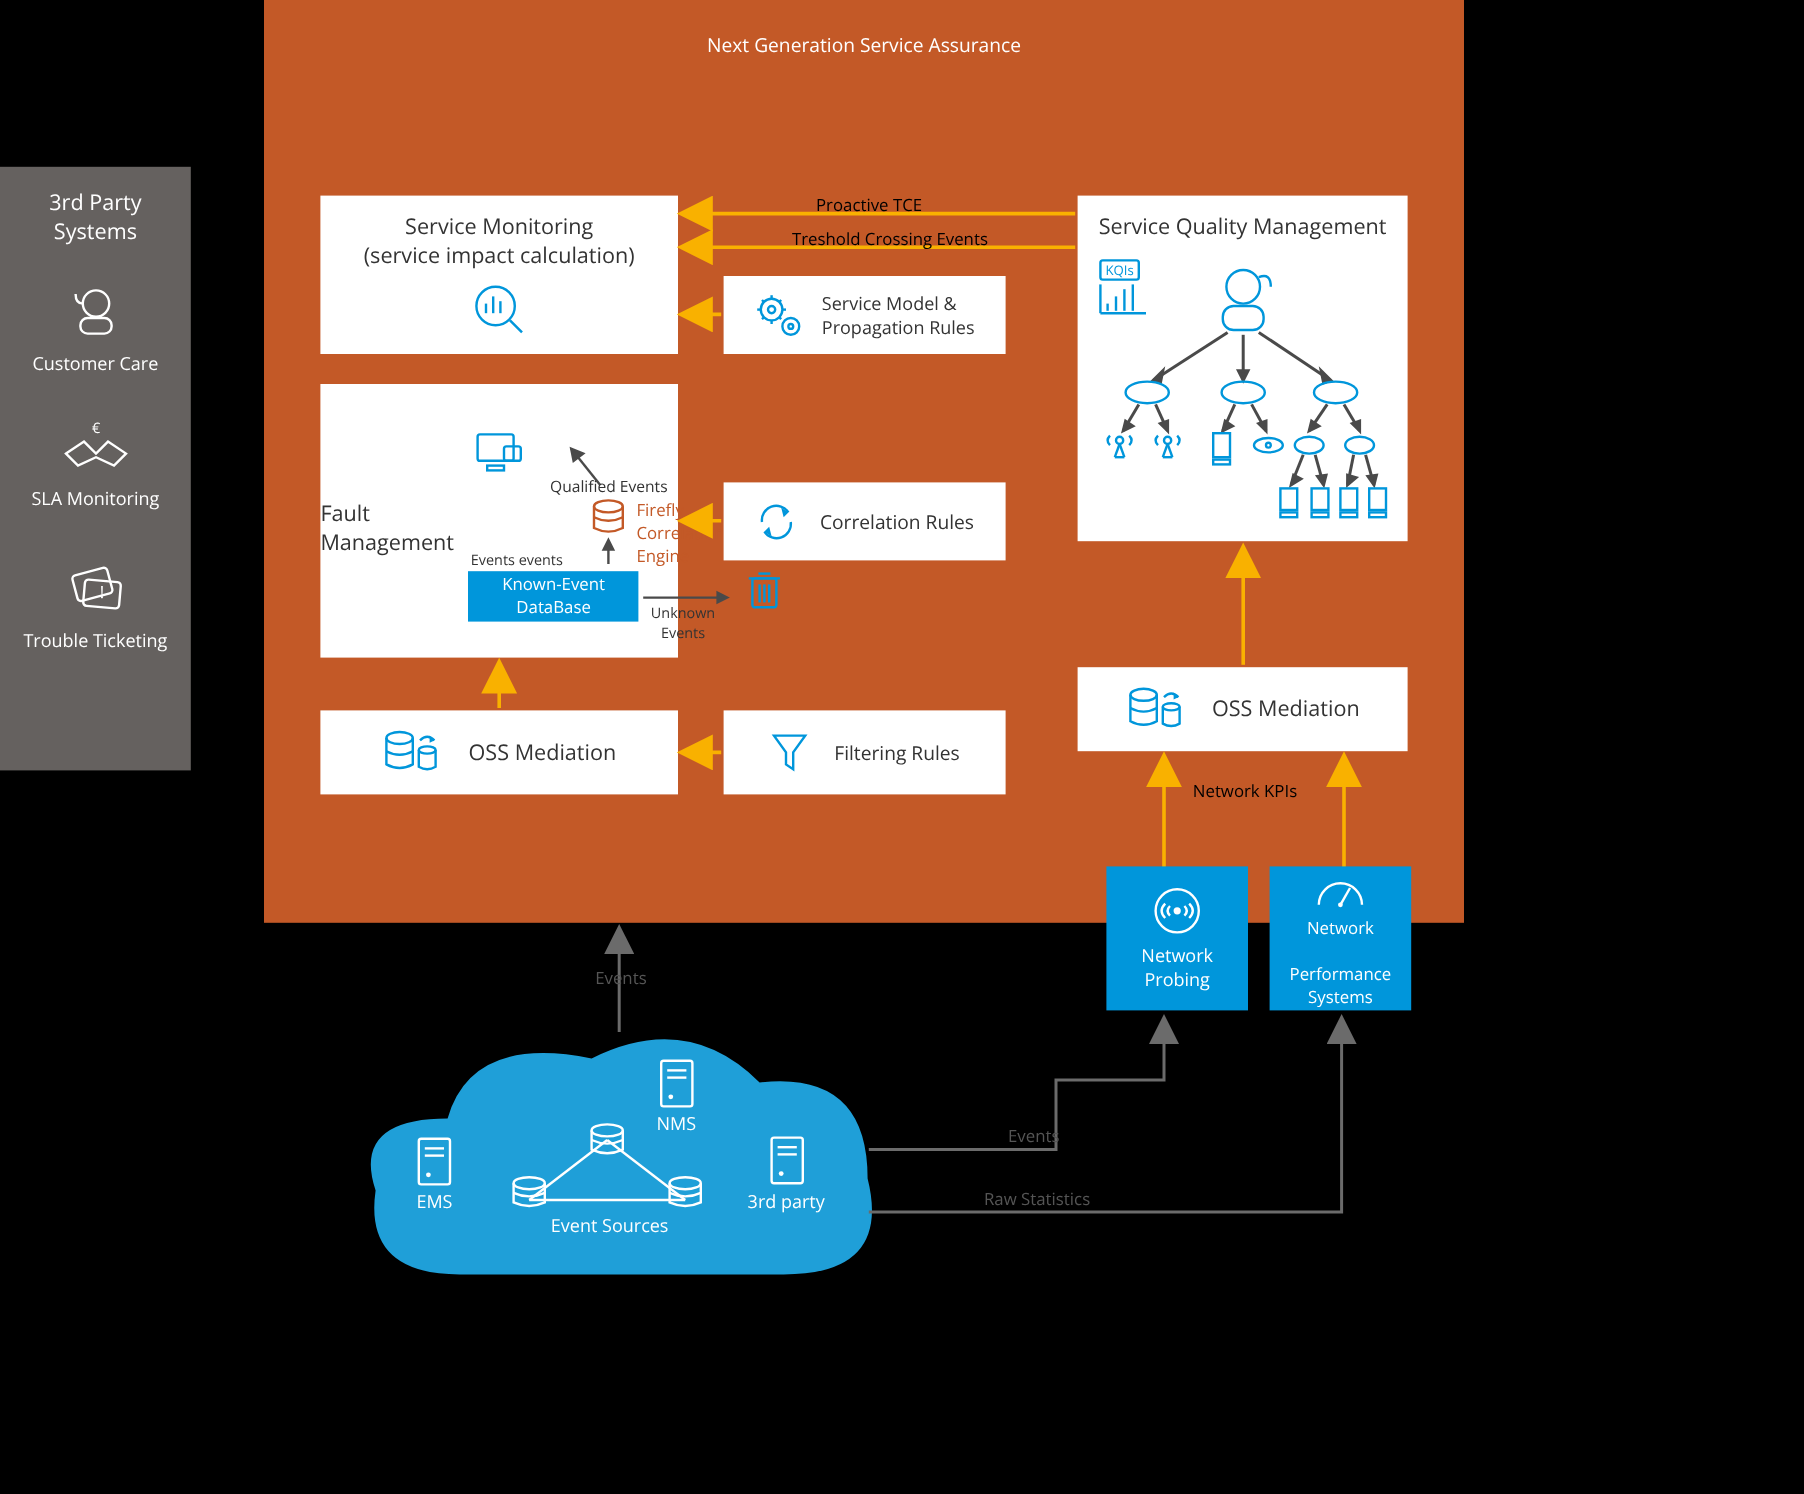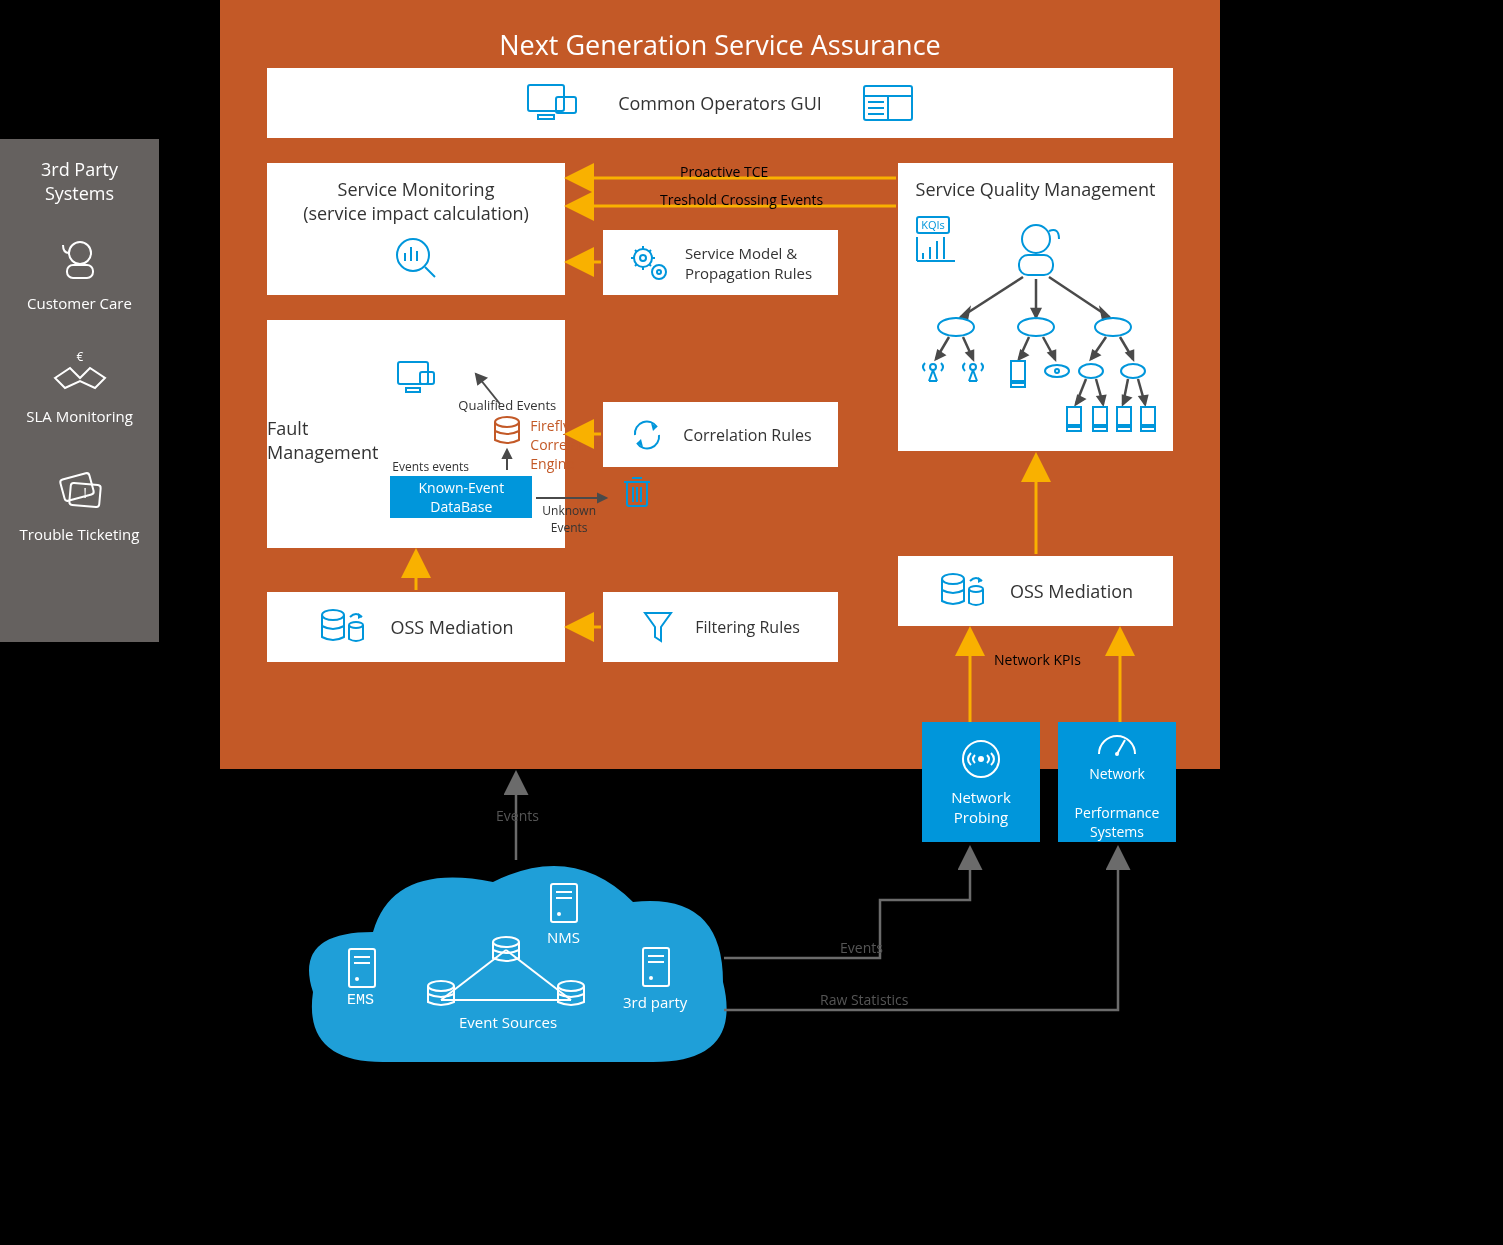--- a/index.html
+++ b/index.html
@@ -1,21 +1,21 @@
 <!DOCTYPE html>
 <html><head>
 <meta charset="utf-8">
 <style>
   * { box-sizing: border-box; margin: 0; padding: 0; }
   body { font-family: "Segoe UI", "Open Sans", Arial, sans-serif; background: #000; width: 1503px; height: 1245px; position: relative; color: #333; }
   .white-box { background: #fff; position: absolute; display: flex; align-items: center; justify-content: center; }
   .blue-box { background: #0096db; position: absolute; display: flex; flex-direction: column; align-items: center; justify-content: center; color: #fff; }
   .sidebar { background: #65615f; position: absolute; color: #fff; text-align: center; }
   .main-orange { background: #c35927; position: absolute; }
-  .title-white { color: #fff; font-size: 27px; font-weight: 400; position: absolute; }
+  .title-white { color: #fff; font-size: 16px; font-weight: 400; position: absolute; }
   .box-title { font-size: 18px; color: #333; }
   .small-label { font-size: 13px; color: #333; }
   .arrow-label-white { color: #000000; font-size: 14px; position: absolute; }
   .arrow-label-dark { color: #555; font-size: 14px; position: absolute; }
   .icon-blue { fill: none; stroke: #0096db; stroke-width: 2; }
   .icon-white { fill: none; stroke: #fff; stroke-width: 2; }
   svg { overflow: visible; }
 </style>
 </head>
 <body>
@@ -49,36 +49,20 @@
       <rect x="18" y="18" width="30" height="22" rx="3" class="icon-white" transform="rotate(5 33 29)"></rect>
       <text x="33" y="32" fill="#fff" font-size="14" text-anchor="middle">!</text>
     </svg>
     <div style="font-size:15px; margin-top:8px;">Trouble Ticketing</div>
   </div>
 </div>
 
 <div class="main-orange" style="left:220px; top:0; width:1000px; height:769px;">
   <div class="title-white" style="left:0; right:0; text-align:center; top:26px;">Next Generation Service Assurance</div>
 
-  <div class="white-box" style="left:47px; top:68px; width:906px; height:70px;">
-    <svg width="52" height="44" viewBox="0 0 52 44" style="margin-right:40px;">
-      <rect x="2" y="4" width="36" height="26" rx="2" class="icon-blue"></rect>
-      <rect x="12" y="34" width="16" height="4" class="icon-blue"></rect>
-      <rect x="30" y="16" width="20" height="16" rx="2" class="icon-blue"></rect>
-    </svg>
-    <span class="box-title">Common Operators GUI</span>
-    <svg width="52" height="38" viewBox="0 0 52 38" style="margin-left:40px;">
-      <rect x="2" y="2" width="48" height="34" rx="2" class="icon-blue"></rect>
-      <line x1="2" y1="12" x2="50" y2="12" class="icon-blue"></line>
-      <line x1="26" y1="12" x2="26" y2="36" class="icon-blue"></line>
-      <line x1="6" y1="18" x2="22" y2="18" class="icon-blue"></line>
-      <line x1="6" y1="24" x2="22" y2="24" class="icon-blue"></line>
-      <line x1="6" y1="30" x2="22" y2="30" class="icon-blue"></line>
-    </svg>
-  </div>
 
   <div class="white-box" style="left:47px; top:163px; width:298px; height:132px; flex-direction:column;">
     <div class="box-title">Service Monitoring</div>
     <div class="box-title">(service impact calculation)</div>
     <svg width="46" height="46" viewBox="0 0 46 46" style="margin-top:10px;">
       <circle cx="20" cy="20" r="16" class="icon-blue"></circle>
       <line x1="32" y1="32" x2="42" y2="42" class="icon-blue" stroke-width="3"></line>
       <line x1="12" y1="26" x2="12" y2="18" class="icon-blue"></line>
       <line x1="18" y1="26" x2="18" y2="12" class="icon-blue"></line>
       <line x1="24" y1="26" x2="24" y2="16" class="icon-blue"></line>
@@ -362,21 +346,21 @@
   <path d="M90 210 Q10 210 20 140 Q0 80 80 80 Q100 10 200 30 Q280 -10 340 50 Q430 40 430 130 Q450 210 360 210 Z" fill="#1f9fd8"></path>
 </svg>
 <div style="position:absolute; left:293px; top:852px; width:445px; height:260px; color:#fff;">
 
   <svg width="30" height="42" viewBox="0 0 30 42" style="position:absolute; left:54px; top:95px;">
     <rect x="2" y="2" width="26" height="38" rx="2" class="icon-white"></rect>
     <line x1="7" y1="10" x2="23" y2="10" class="icon-white"></line>
       <line x1="7" y1="16" x2="23" y2="16" class="icon-white"></line>
     <circle cx="10" cy="32" r="2" fill="#fff"></circle>
   </svg>
-  <div style="position:absolute; left:54px; top:140px; font-size:15px;font-family:Liberation Mono, monospace;">EMS</div>
+  <div style="position:absolute; left:54px; top:140px; font-size:15px;">EMS</div>
 
   <svg width="30" height="42" viewBox="0 0 30 42" style="position:absolute; left:256px; top:30px;">
     <rect x="2" y="2" width="26" height="38" rx="2" class="icon-white"></rect>
     <line x1="7" y1="10" x2="23" y2="10" class="icon-white"></line>
       <line x1="7" y1="16" x2="23" y2="16" class="icon-white"></line>
     <circle cx="10" cy="32" r="2" fill="#fff"></circle>
   </svg>
   <div style="position:absolute; left:254px; top:75px; font-size:15px;">NMS</div>
 
   <svg width="30" height="42" viewBox="0 0 30 42" style="position:absolute; left:348px; top:94px;">

